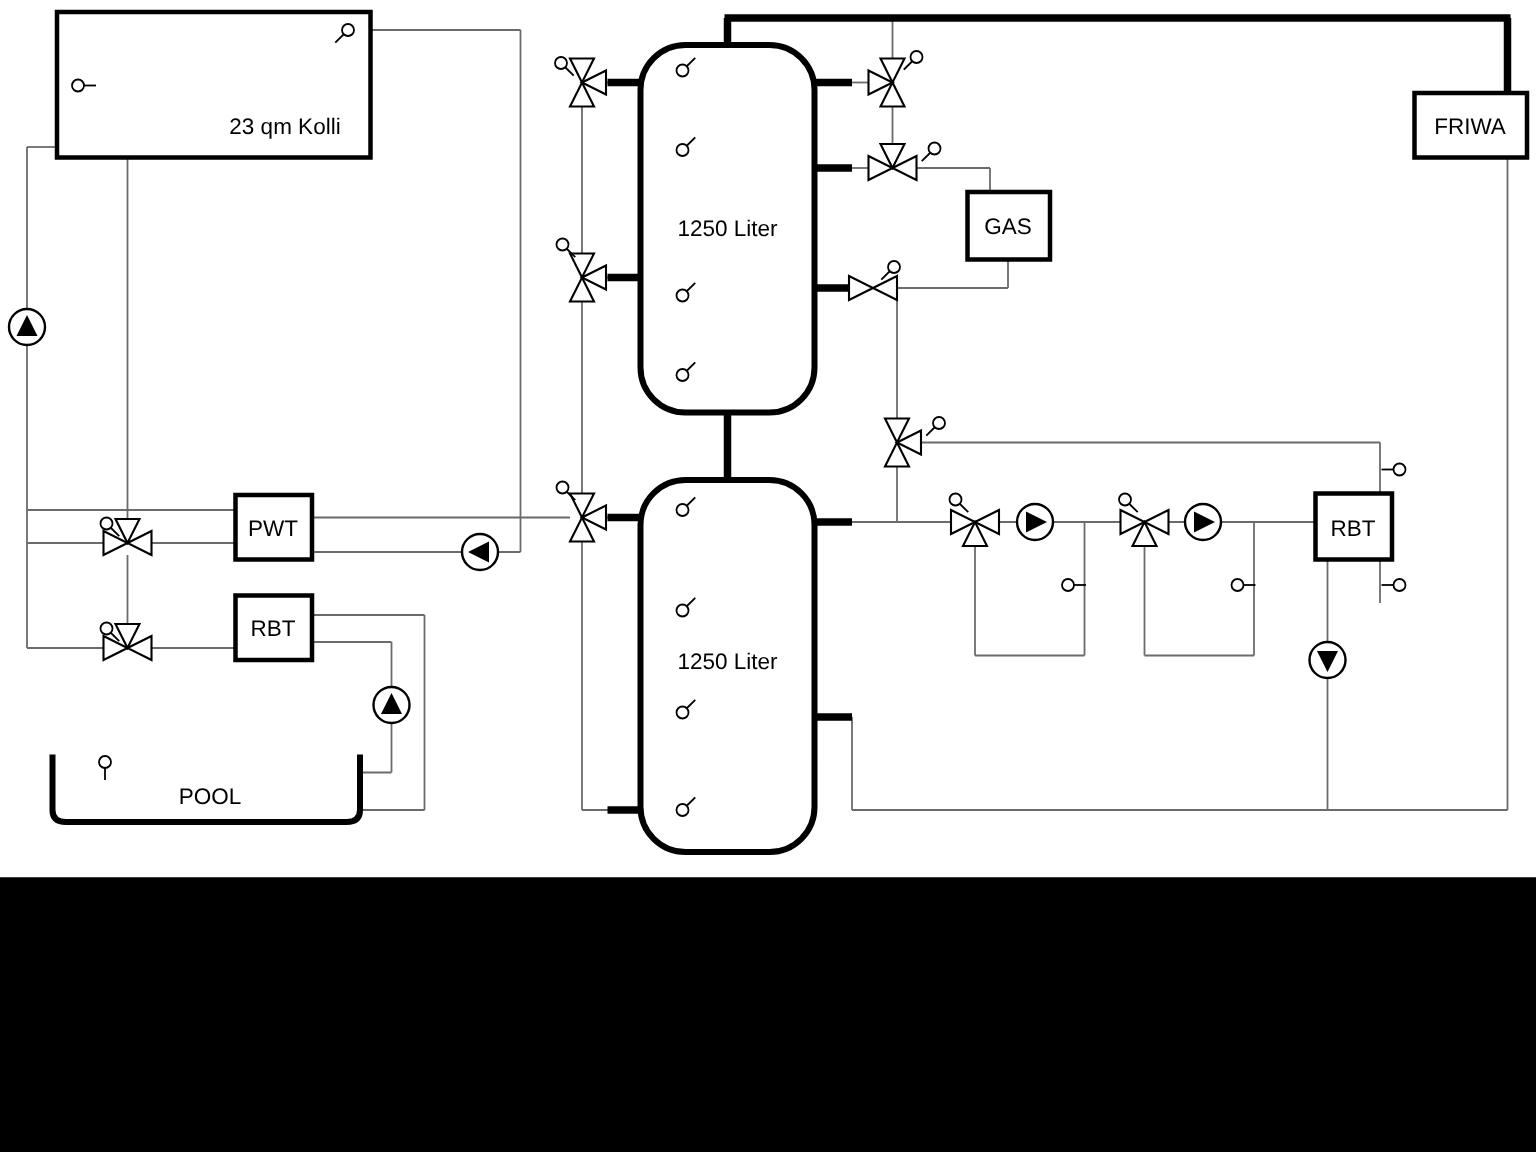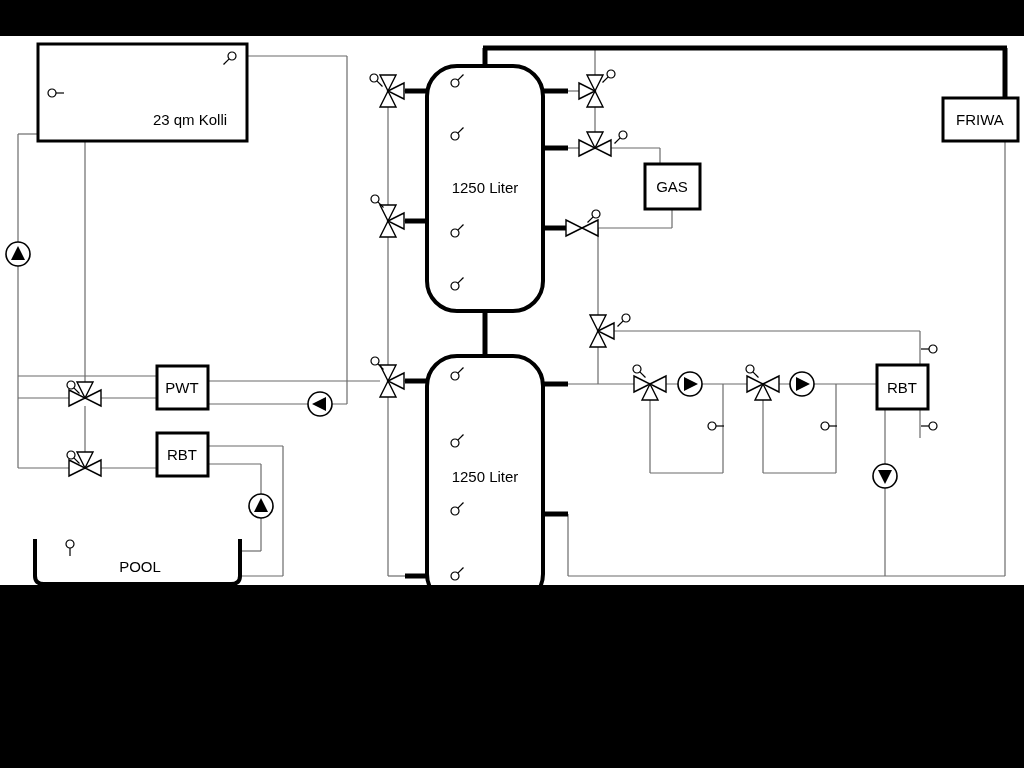--- a/index.html
+++ b/index.html
@@ -10,21 +10,20 @@
     background: #000000;
     overflow: hidden;
     font-family: "Liberation Sans", sans-serif;
   }
   .canvas {
     position: absolute;
     top: 0; left: 0;
     width: 1024px;
     height: 585px;
     background: #ffffff;
-    margin-top: 36px;
   }
   .letterbox {
     position: absolute;
     top: 585px; left: 0;
     width: 1024px;
     height: 183px;
     background: #000000;
   }
   svg text {
     font-family: "Liberation Sans", sans-serif;

